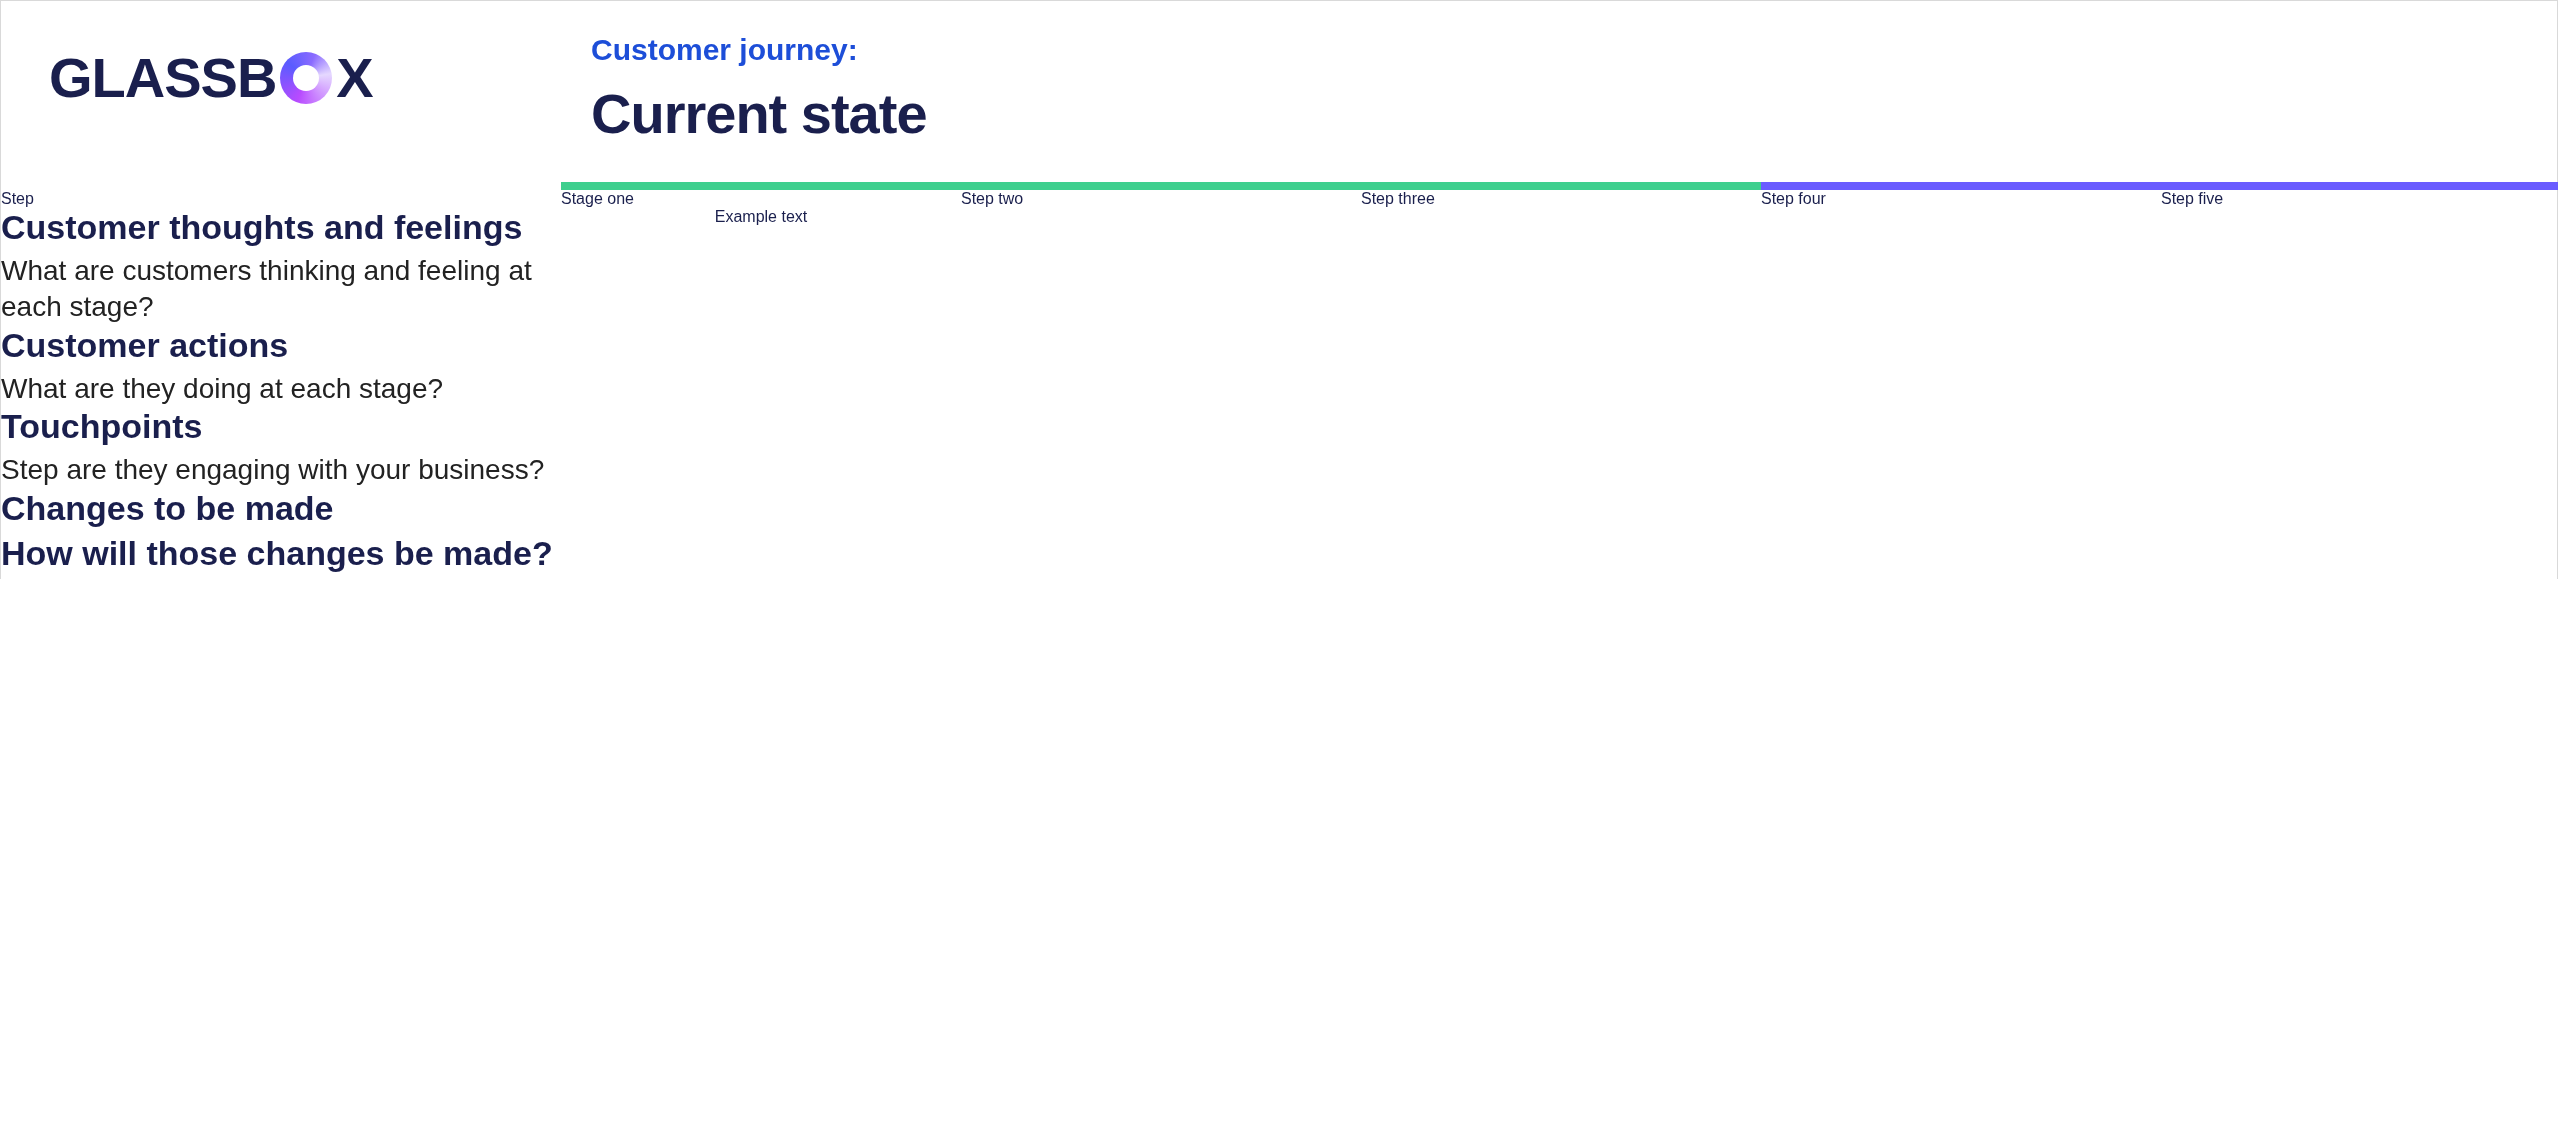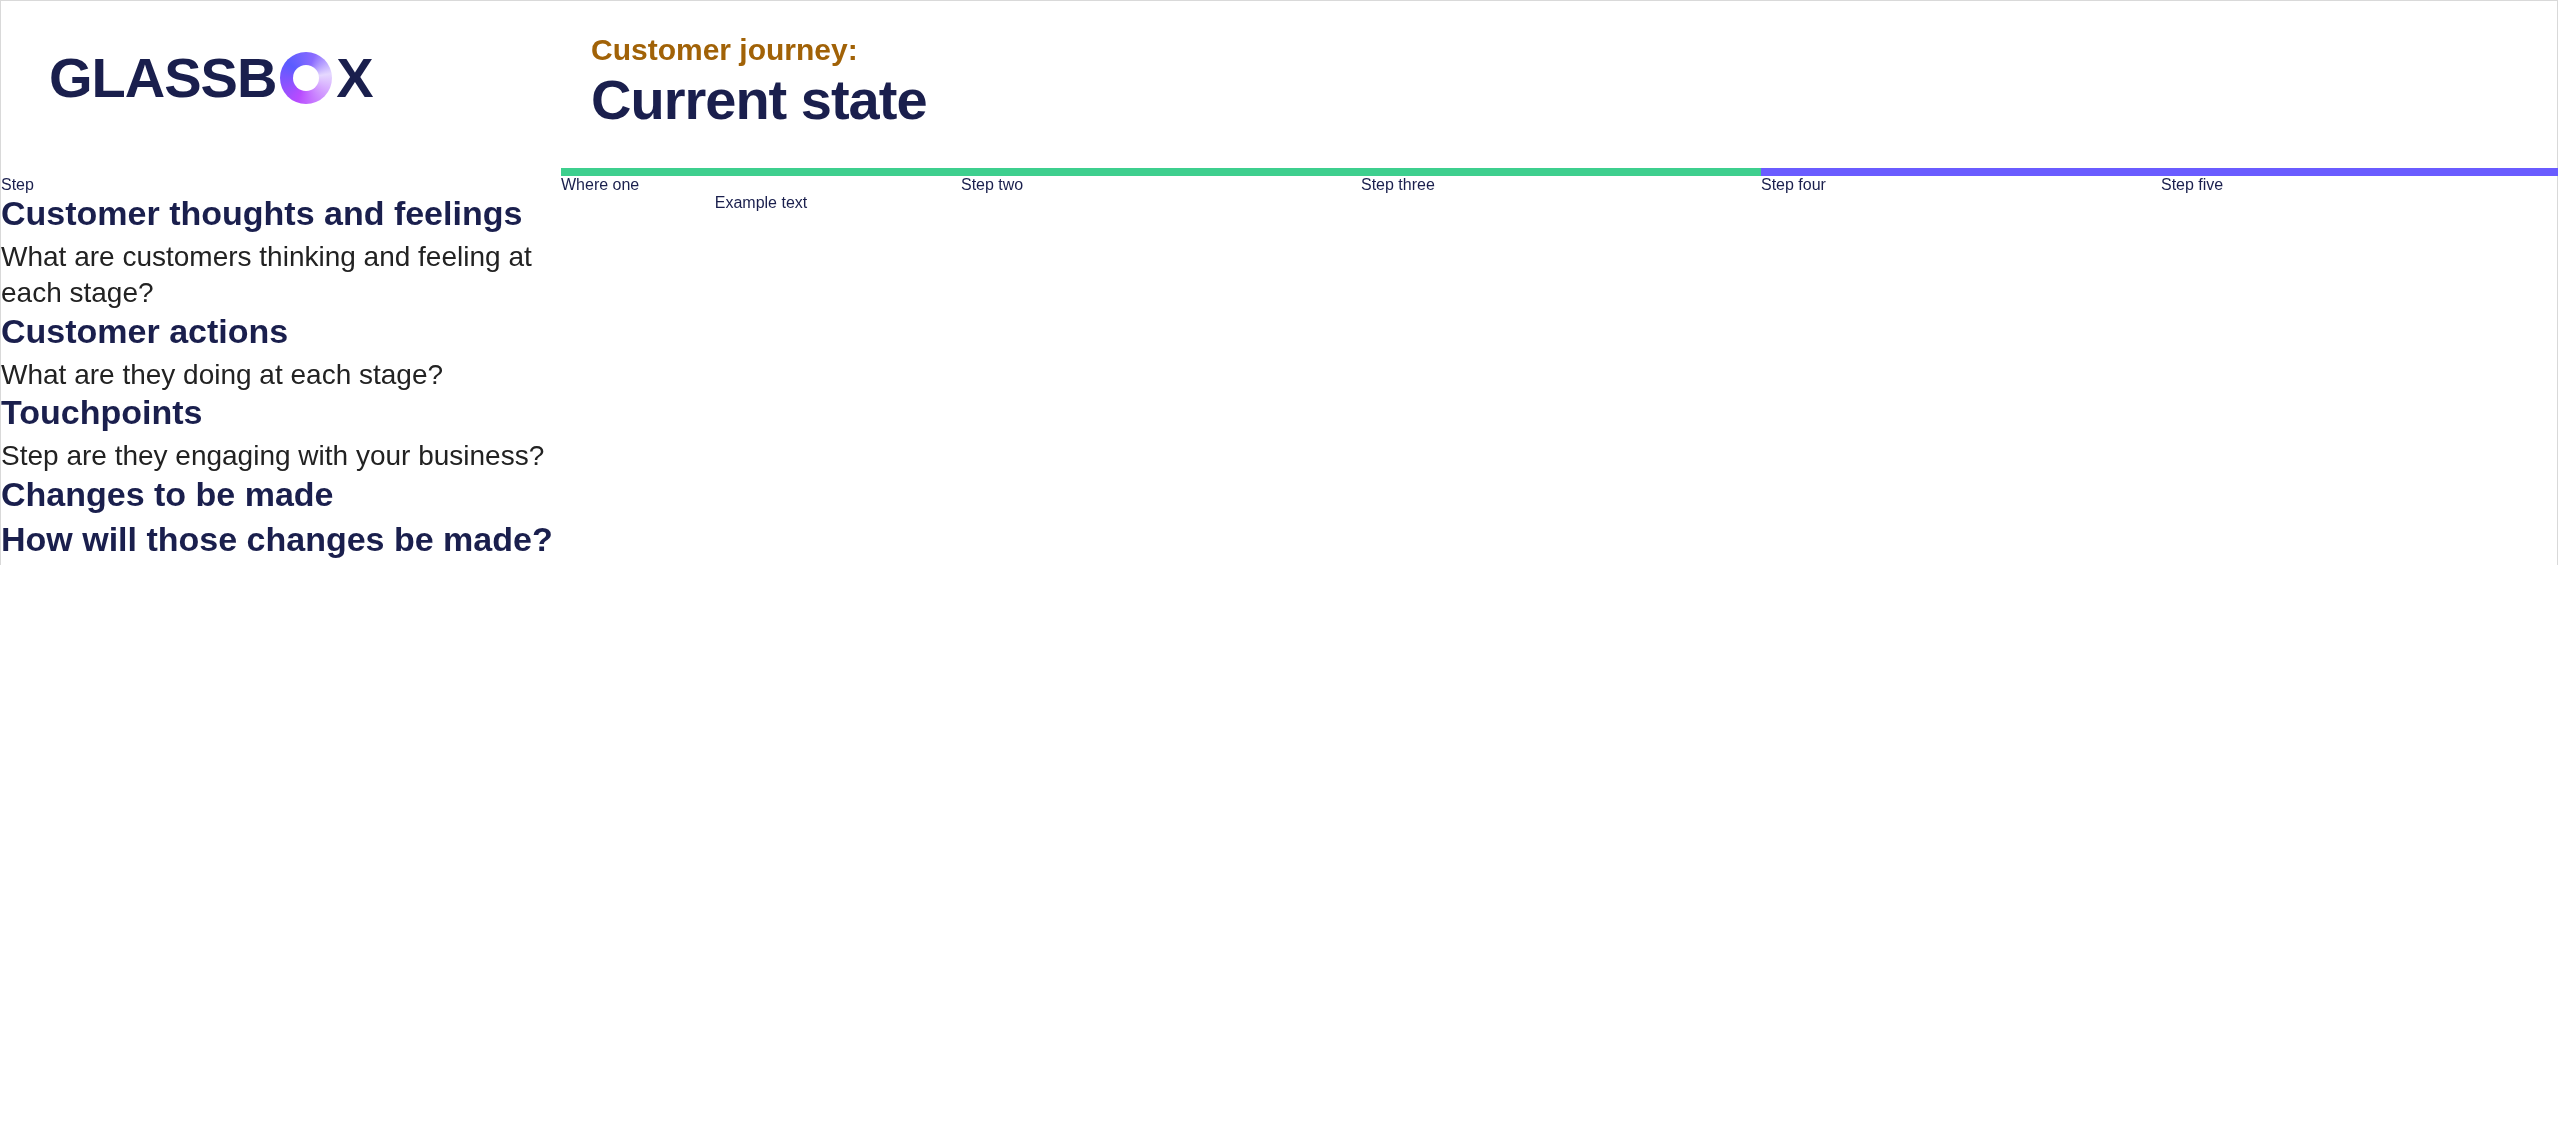--- a/index.html
+++ b/index.html
@@ -50,23 +50,24 @@
   }
   .logo-o::after {
     content: "";
     position: absolute;
     inset: 13px;
     background: #fff;
     border-radius: 50%;
   }
   .title-area { padding-left: 30px; }
   .eyebrow {
-    color: #a16207;
+    color: #1d4ed8;
     font-weight: 700;
     font-size: 30px;
+    margin-bottom: 14px;
   }
   .title {
     color: #1a1f4d;
     font-weight: 800;
     font-size: 56px;
     letter-spacing: -1px;
     margin-bottom: 36px;
   }
 
   .table {
@@ -113,21 +114,21 @@
         <div class="bar green"></div>
       </div>
     <div class="colbar-row cell">
         <div class="bar purple"></div>
       </div>
     <div class="colbar-row cell">
         <div class="bar purple"></div>
       </div>
 
     <div class="header-row cell row-label">Step</div>
-    <div class="header-row cell">Where one</div>
+    <div class="header-row cell">Stage one</div>
     <div class="header-row cell">Step two</div>
     <div class="header-row cell">Step three</div>
     <div class="header-row cell">Step four</div>
     <div class="header-row cell">Step five</div>
 
     <div class="body-row r1 cell row-label">
       <div class="row-title">Customer thoughts and feelings</div>
       <div class="row-sub">What are customers thinking and feeling at each stage?</div>
     </div>
     <div class="body-row r1 cell value">Example text</div>

